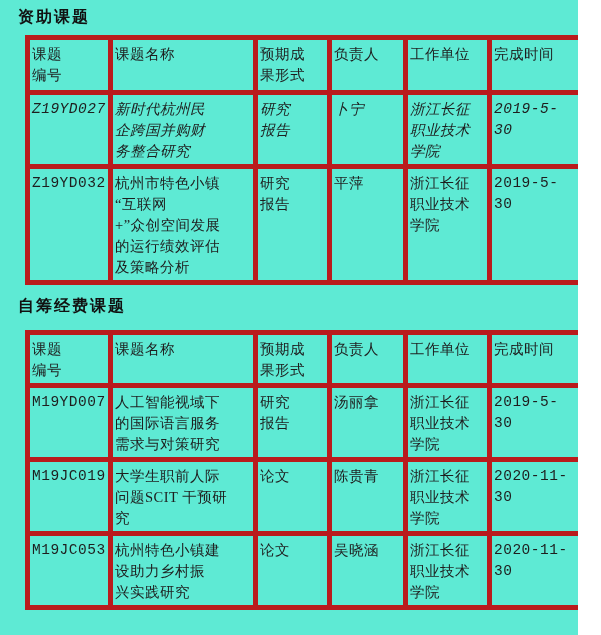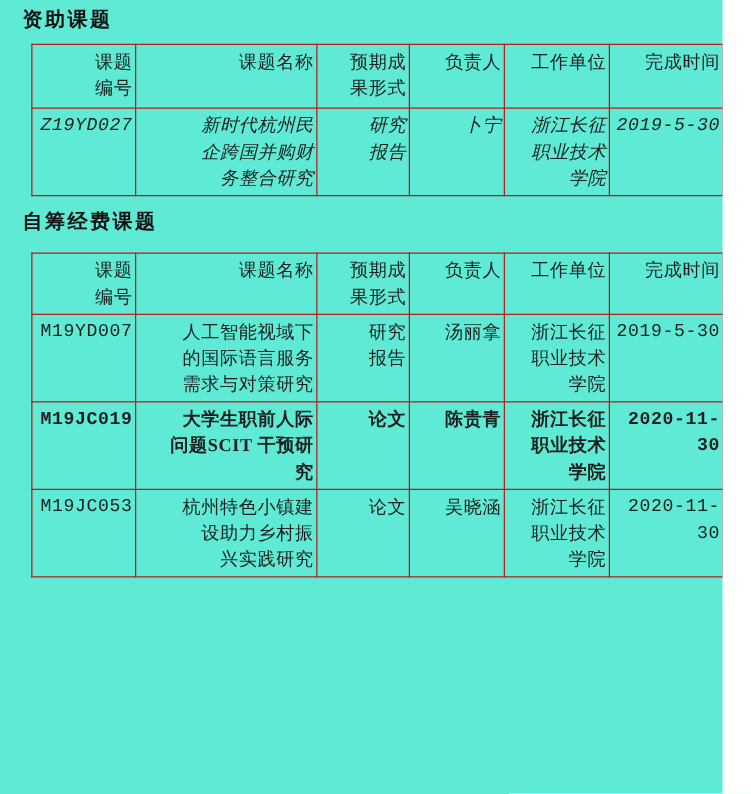--- a/index.html
+++ b/index.html
@@ -27,44 +27,44 @@
   .title-1 { padding-top: 7px; }
   .title-2 { padding-top: 11px; }
   table.projects {
     border-collapse: collapse;
     table-layout: fixed;
     margin: 9px 0 0 25px;
     width: 553px;
   }
   .title-2 + table.projects { margin-top: 15px; }
   table.projects td {
-    border: 1px solid #b91c1c;
+    border: 5px solid #b91c1c;
     vertical-align: top;
-    text-align: right;
+    text-align: left;
     padding: 4px 2px 2px 2px;
     font-size: 14.5px;
     line-height: 21px;
     white-space: pre-line;
     letter-spacing: 0.5px;
     overflow: hidden;
   }
   td.mono {
     font-family: "Liberation Mono", "DejaVu Sans Mono", monospace;
     font-size: 14px;
     letter-spacing: 0px;
   }
   
   .t1-head td { height: 44px; }
   .t1-r1 td   { height: 60px; font-style: italic; }
   .t1-r2 td   { height: 95px; }
   .t1-r3 td   { height: 79px; }
   
   .t2-head td { height: 37px; }
   .t2-r1 td   { height: 56px; margin-left: 28px; }
-  .t2-r2 td   { height: 58px; font-weight: bold; }
+  .t2-r2 td   { height: 58px; }
   .t2-r3 td   { height: 58px; }
   col.c-code   { width: 83px; }
   col.c-name   { width: 145px; }
   col.c-result { width: 74px; }
   col.c-leader { width: 76px; }
   col.c-org    { width: 84px; }
   col.c-finish { width: 91px; }
 </style>
 </head>
 <body>
@@ -94,20 +94,35 @@
         <td>完成时间</td>
       </tr>
       <tr class="t1-r1">
         <td class="mono">Z19YD027</td>
         <td>新时代杭州民
 企跨国并购财
 务整合研究</td>
         <td>研究
 报告</td>
         <td>卜宁</td>
+        <td>浙江长征
+职业技术
+学院</td>
+        <td class="mono">2019-5-30</td>
+      </tr>
+      <tr class="t1-r2">
+        <td class="mono">Z19YD032</td>
+        <td>杭州市特色小镇
+“互联网
++”众创空间发展
+的运行绩效评估
+及策略分析</td>
+        <td>研究
+报告</td>
+        <td>平萍</td>
         <td>浙江长征
 职业技术
 学院</td>
         <td class="mono">2019-5-30</td>
       </tr>
     </tbody>
   </table>
 
   <div class="section-title title-2">自筹经费课题</div>
 

